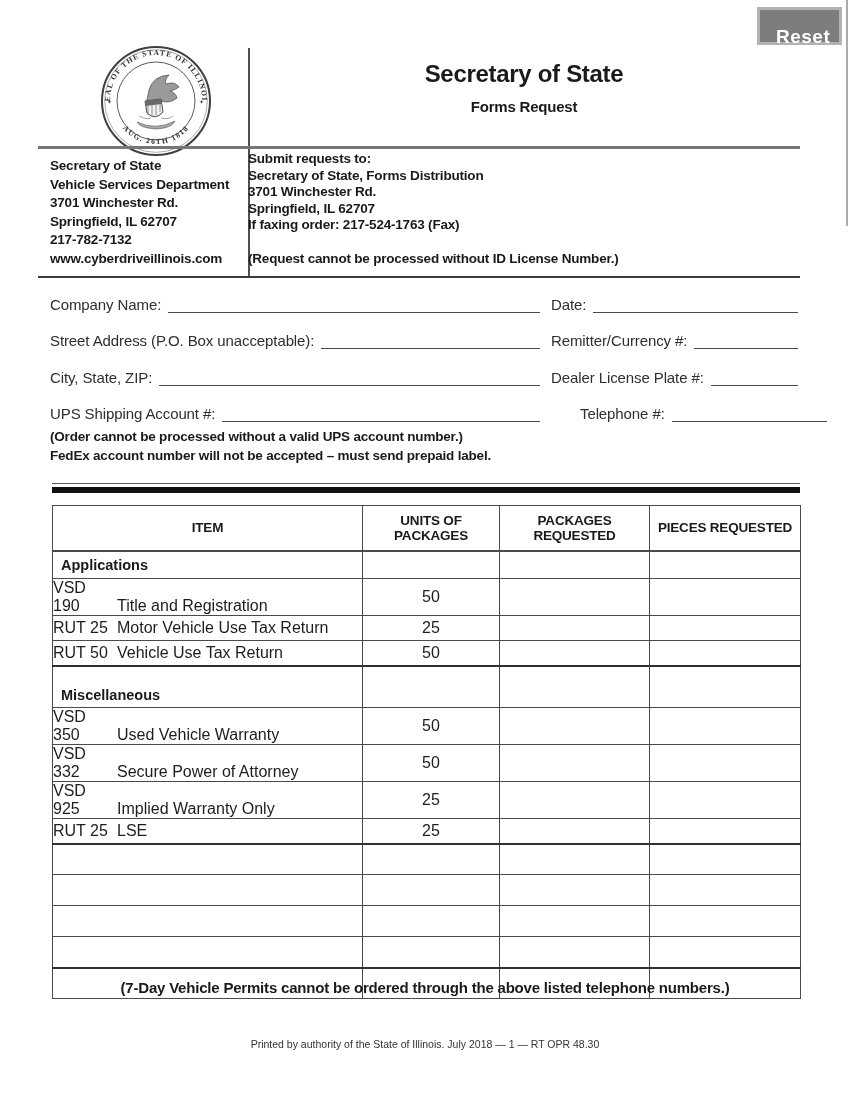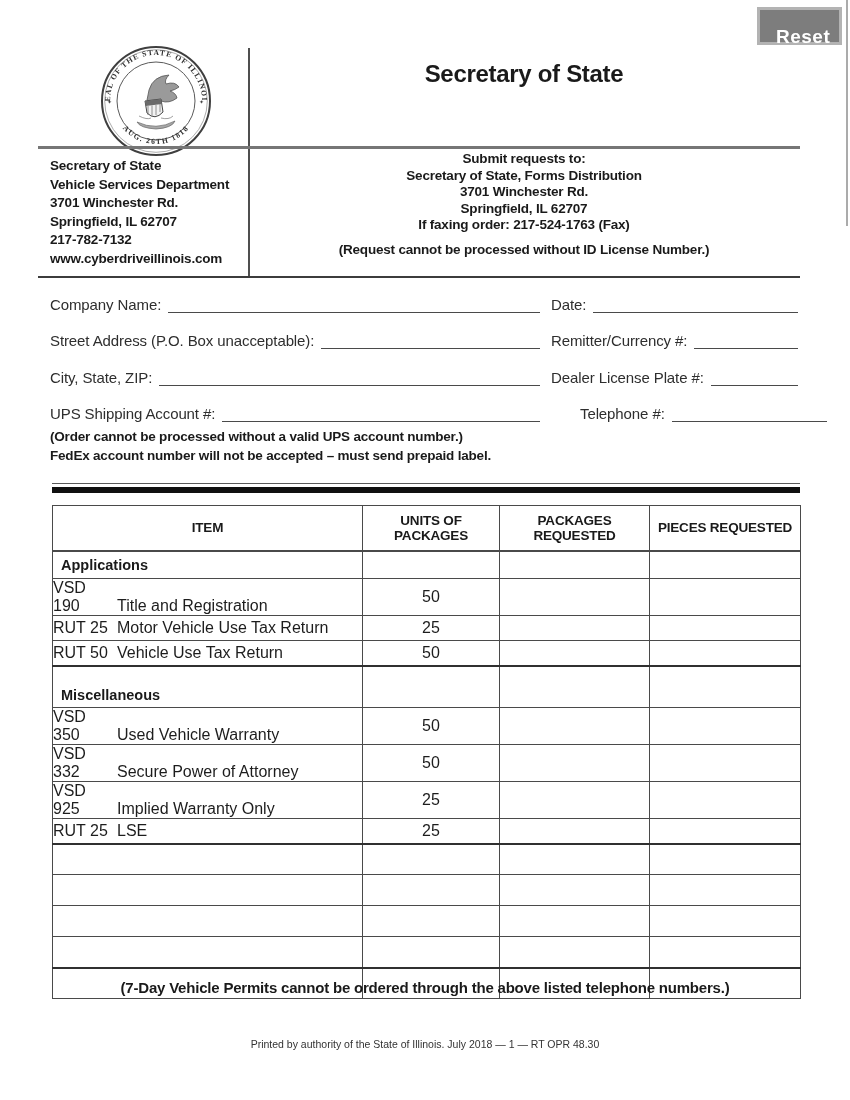--- a/index.html
+++ b/index.html
@@ -17,23 +17,23 @@
   .edge-right { position:absolute; left:846px; top:0; width:2px; height:226px; background:#ababab; }
 
   
   .seal { position:absolute; left:99px; top:44px; }
   .vdiv { position:absolute; left:248px; top:48px; width:2px; height:228px; background:#4f4f4f; }
   .title-block { position:absolute; left:248px; top:60px; width:552px; text-align:center; }
   .title { font-size:24px; font-weight:bold; letter-spacing:-.3px; margin-bottom:9px; }
   .subtitle { font-size:15px; font-weight:bold; line-height:20px; letter-spacing:-.2px; }
   .hline1 { position:absolute; left:38px; top:146px; width:762px; height:3px; background:#767676; }
   .left-address { position:absolute; left:50px; top:157px; font-size:13.5px; font-weight:bold; line-height:18.5px; letter-spacing:-.2px; }
-  .submit-block { position:absolute; left:248px; top:151px; width:552px; text-align:center;
+  .submit-block { position:absolute; left:248px; top:151px; width:552px; 
                   font-size:13.5px; font-weight:bold; line-height:16.5px; letter-spacing:-.2px; }
-  .id-note { margin-top:8px; }
+  .id-note { margin-top:17px; }
   .hline2 { position:absolute; left:38px; top:276px; width:762px; height:2px; background:#3c3c3c; }
 
   
   .field-row { position:absolute; display:flex; align-items:flex-end; font-size:15px; color:#2e2e2e; letter-spacing:-.1px; height:20px; }
   .field-row .lbl { white-space:nowrap; padding-right:7px; }
   .field-row .line { flex:1; border-bottom:1.3px solid #4a4a4a; height:16px; }
   .note { position:absolute; left:50px; font-size:13.5px; font-weight:bold; letter-spacing:-.2px; }
 
   
   .table-wrap { position:absolute; left:52px; top:483px; width:748px; }
@@ -86,20 +86,21 @@
     <path d="M46,57 l16,-2 l0.8,5 l-16,2 z" fill="#6a6a6a"></path>
     <path d="M49,62 l0,9 M53,61.5 l0,10 M57,61 l0,10 M61,60 l0,8" stroke="#777" stroke-width="0.8" fill="none"></path>
     <path d="M38,78 q19,9 38,-1 q-3,7 -19,8 q-16,-1 -19,-7 z" fill="#a8a8a8" stroke="#666" stroke-width="0.7"></path>
     <path d="M40,72 q8,4 12,2 M62,74 q8,2 12,-2" stroke="#888" stroke-width="0.8" fill="none"></path>
   </svg>
 
   <div class="vdiv"></div>
 
   <div class="title-block">
     <div class="title">Secretary of State</div>
+    <div class="subtitle">Forms Request</div>
   </div>
 
   <div class="hline1"></div>
 
   <div class="left-address">
     <div>Secretary of State</div>
     <div>Vehicle Services Department</div>
     <div>3701 Winchester Rd.</div>
     <div>Springfield, IL 62707</div>
     <div>217-782-7132</div>

